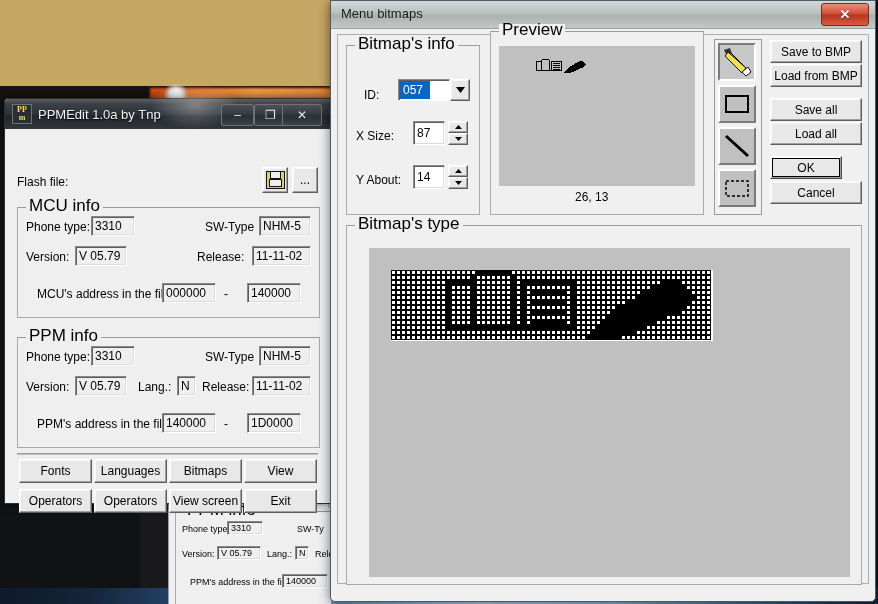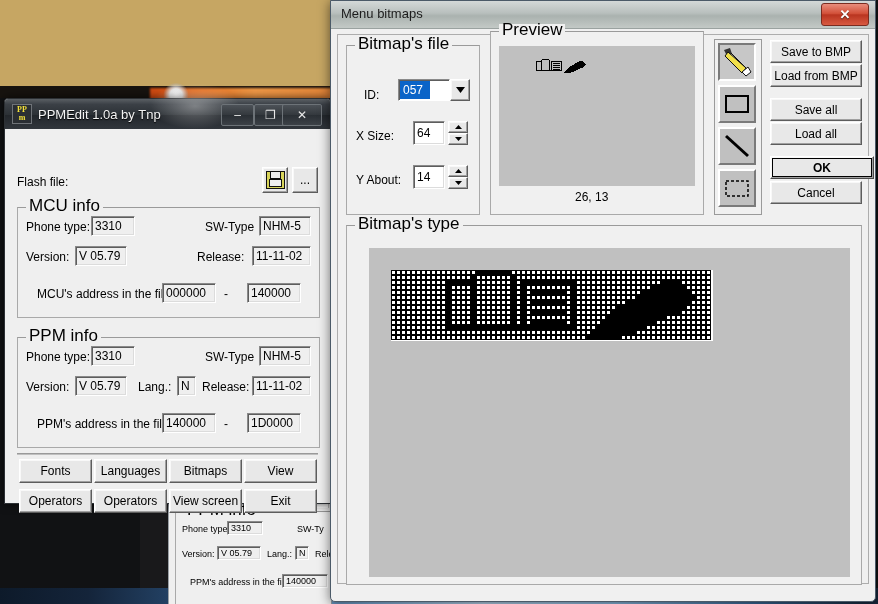--- a/index.html
+++ b/index.html
@@ -201,38 +201,38 @@
 
 <div id="dlg">
   <div id="dlg-title">
     <span id="dlg-ttxt">Menu bitmaps</span>
     <div id="dlg-close">✕</div>
   </div>
 
   <div id="dlg-inner">
 
     <div class="grp" style="left:8px;top:10px;width:132px;height:168px;background:#f0f0f0;">
-      <span class="grp-lbl" style="background:#f0f0f0;">Bitmap's file</span>
+      <span class="grp-lbl" style="background:#f0f0f0;">Bitmap's info</span>
     </div>
     <span class="lbl" style="left:26px;top:53px;">ID:</span>
 
     <div style="position:absolute;left:60px;top:44px;width:52px;height:22px;background:#fff;
                 border:1px solid;border-color:#8a8a8a #fff #fff #8a8a8a;
                 box-shadow:inset 1px 1px 0 #5d5d5d;box-sizing:border-box;">
       <div style="position:absolute;left:1px;top:1px;width:30px;height:18px;background:#0a64c8;color:#fff;
                   font-size:12px;line-height:18px;padding-left:3px;box-sizing:border-box;">057</div>
     </div>
     <div class="btn" style="left:112px;top:44px;width:20px;height:22px;font-size:9px;">
       <svg width="9" height="6" viewBox="0 0 9 6">
         <polygon points="0,0 9,0 4.5,6" fill="#000"></polygon>
       </svg>
     </div>
 
     <span class="lbl" style="left:18px;top:94px;">X Size:</span>
-    <div class="fld fldw" style="left:75px;top:86px;width:32px;height:24px;line-height:23px;background:#fff;">64</div>
+    <div class="fld fldw" style="left:75px;top:86px;width:32px;height:24px;line-height:23px;background:#fff;">87</div>
     <div class="btn" style="left:110px;top:86px;width:20px;height:12px;">
       <svg width="7" height="4" viewBox="0 0 7 4">
           <polygon points="3.5,0 7,4 0,4" fill="#000"></polygon>
         </svg>
     </div>
     <div class="btn" style="left:110px;top:98px;width:20px;height:12px;">
       <svg width="7" height="4" viewBox="0 0 7 4">
           <polygon points="0,0 7,0 3.5,4" fill="#000"></polygon>
         </svg>
     </div>
@@ -1181,21 +1181,21 @@
         <svg width="34" height="34" viewBox="0 0 34 34">
           <rect x="6" y="10" width="22" height="15" fill="none" stroke="#000" stroke-width="1.5" stroke-dasharray="3,2"></rect>
         </svg>
       </div>
     </div>
 
     <div class="btn" style="left:432px;top:5px;width:92px;height:23px;">Save to BMP</div>
     <div class="btn" style="left:432px;top:29px;width:92px;height:23px;">Load from BMP</div>
     <div class="btn" style="left:432px;top:63px;width:92px;height:23px;">Save all</div>
     <div class="btn" style="left:432px;top:87px;width:92px;height:23px;">Load all</div>
-    <div class="btn def" style="left:432px;top:121px;width:104px;height:23px;font-weight:bold;">OK</div>
+    <div class="btn def" style="left:432px;top:121px;width:72px;height:23px;">OK</div>
     <div class="btn" style="left:432px;top:146px;width:92px;height:23px;">Cancel</div>
 
     <div class="grp" style="left:8px;top:190px;width:514px;height:358px;background:#f0f0f0;">
       <span class="grp-lbl" style="background:#f0f0f0;">Bitmap's type</span>
       <div id="view-canvas">
         <div id="grid-wrap">
           <div id="bm-grid">
               <div class="pw"></div>
               <div class="pw"></div>
               <div class="pw"></div>

